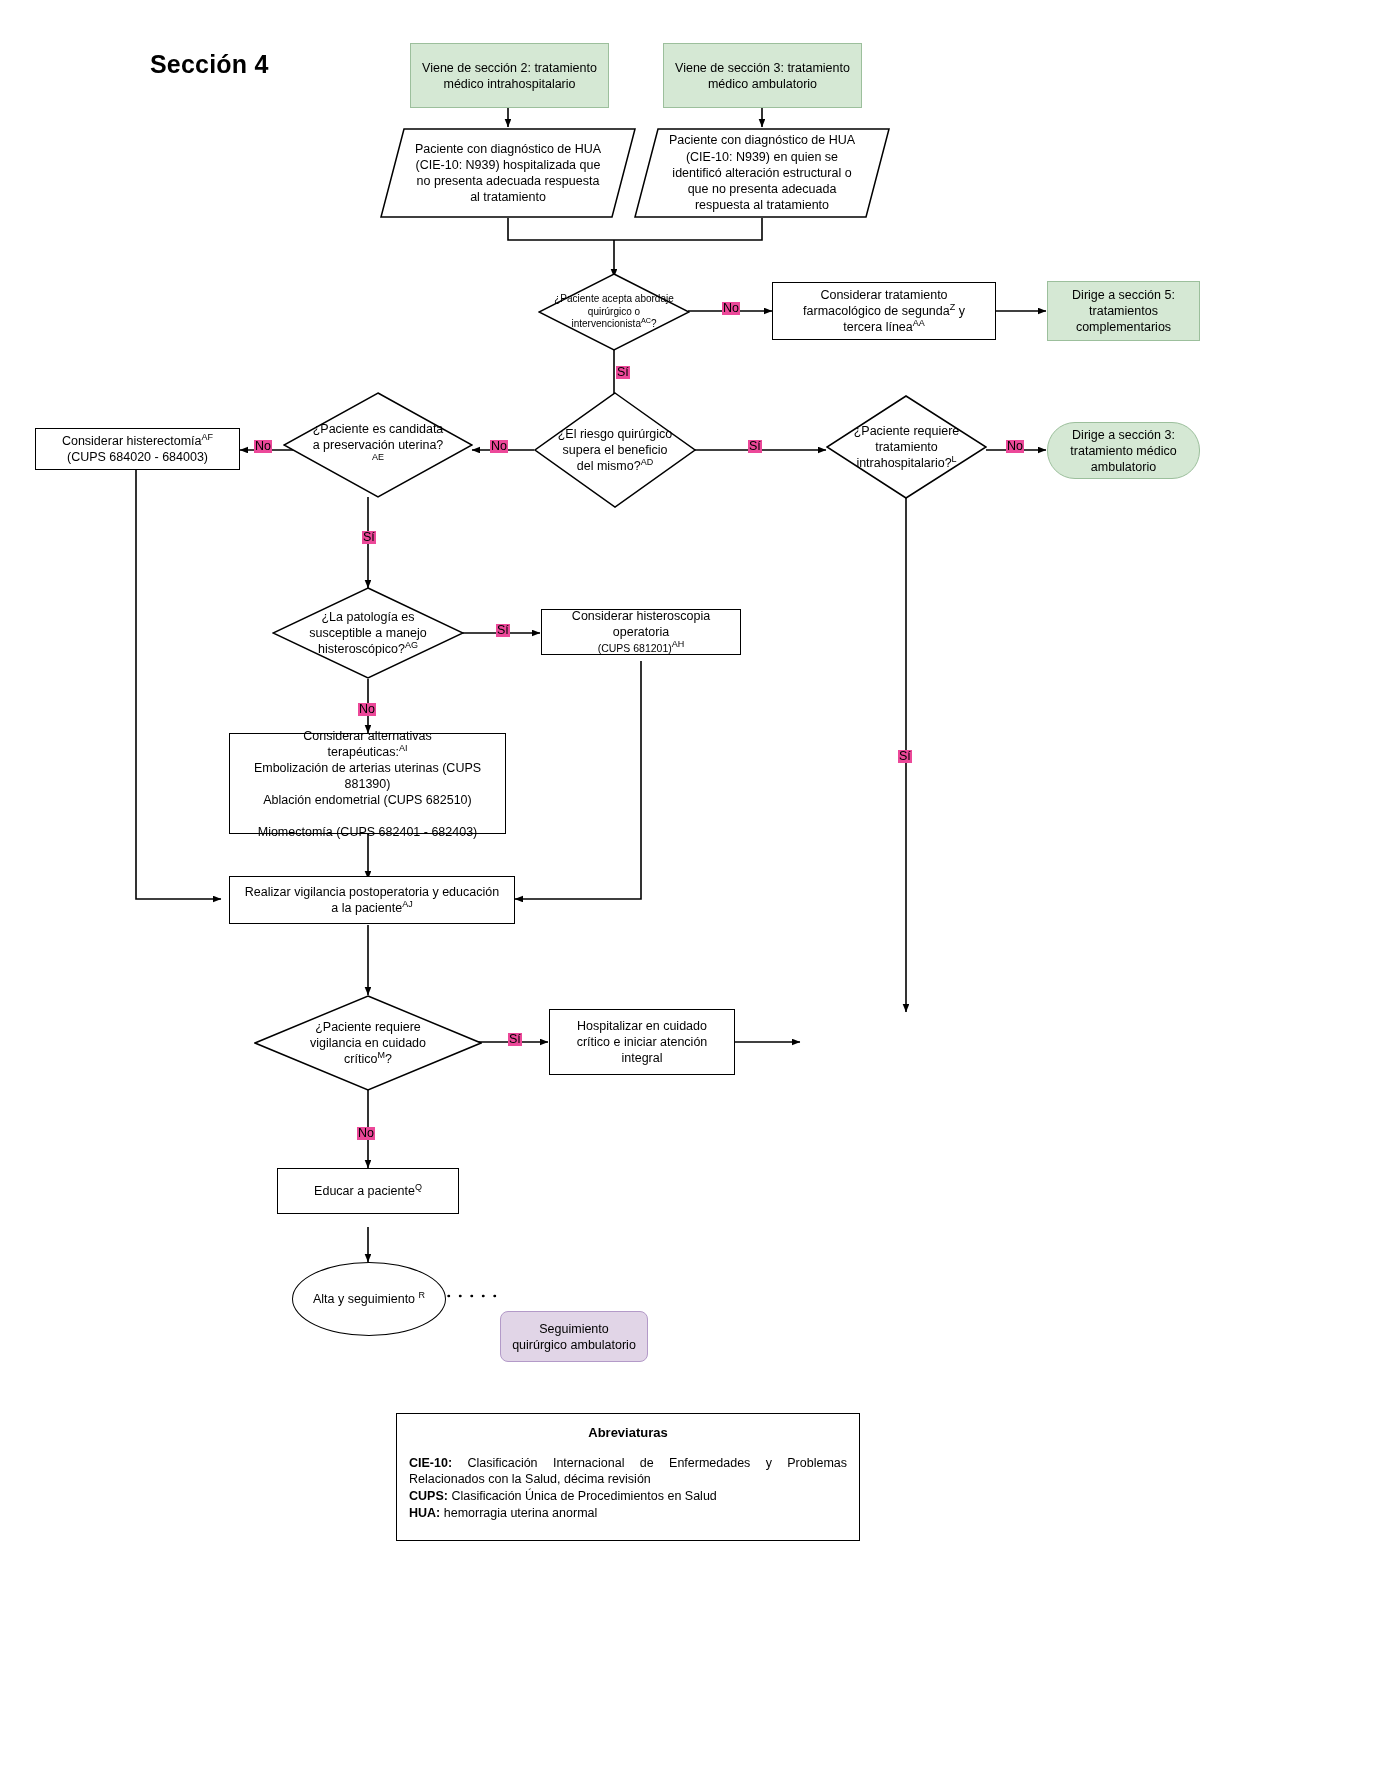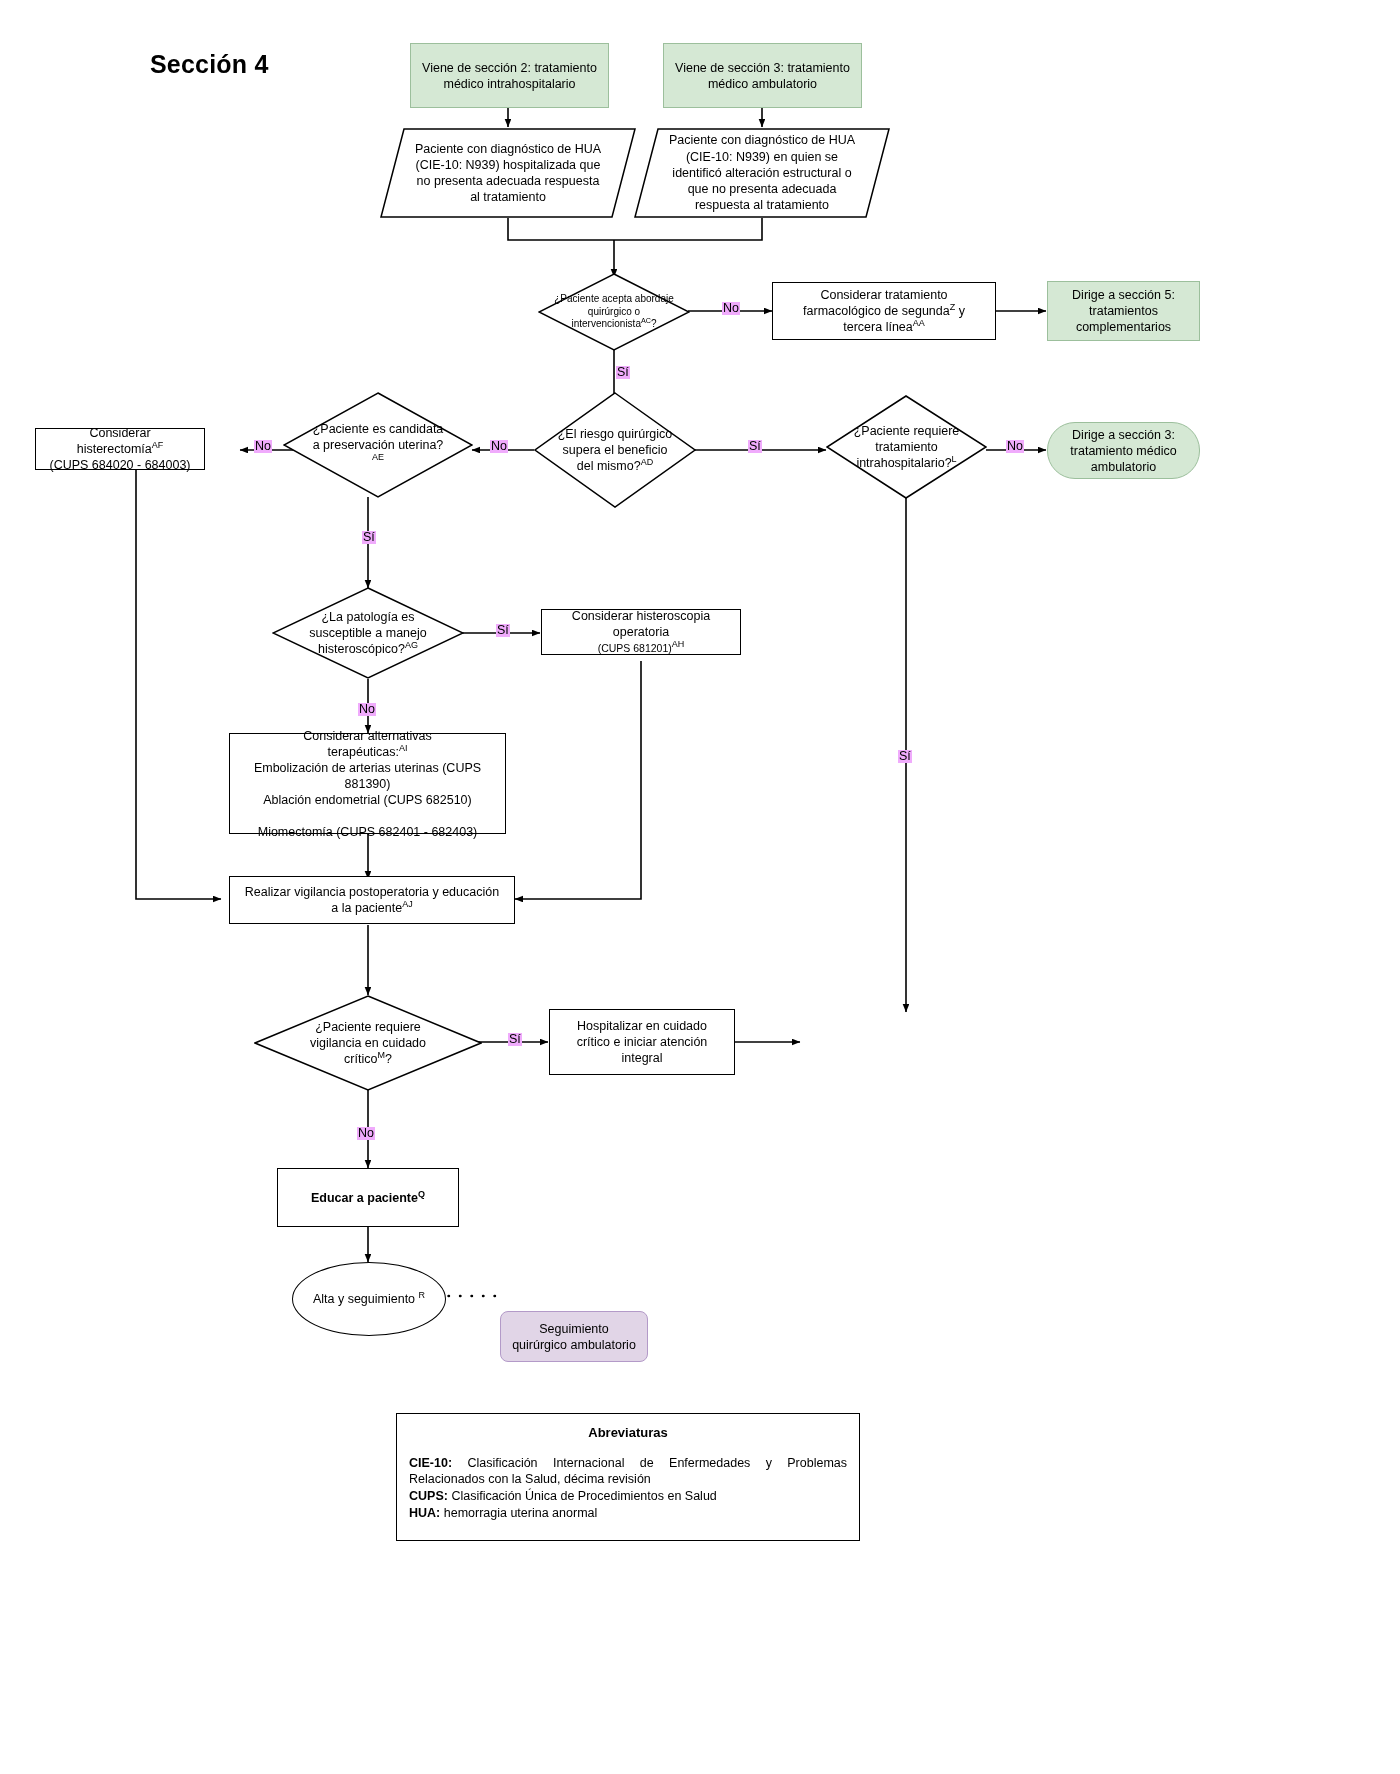--- a/index.html
+++ b/index.html
@@ -17,21 +17,21 @@
   .diamond-wrap{position:absolute;}
   .diamond-wrap .dtxt{position:absolute;left:0;top:0;width:100%;height:100%;
         display:flex;align-items:center;justify-content:center;text-align:center;
         line-height:1.28;box-sizing:border-box;padding:0 6px;}
   .para{position:absolute;}
   .para .ptxt{position:absolute;left:0;top:0;width:100%;height:100%;
         display:flex;align-items:center;justify-content:center;text-align:center;
         line-height:1.3;box-sizing:border-box;padding:0 34px;}
   .ell{position:absolute;border:1.5px solid #000;border-radius:50%;background:#fff;
        display:flex;align-items:center;justify-content:center;text-align:center;}
-  .elabel{position:absolute;font-size:12.5px;background:#f0abfc;padding:0 1px;line-height:1;}
+  .elabel{position:absolute;font-size:12.5px;background:#ec4899;padding:0 1px;line-height:1;}
   sup{font-size:.72em;vertical-align:super;line-height:0;}
   .small{font-size:.84em;}
   .abbr{position:absolute;border:1.3px solid #000;background:#fff;box-sizing:border-box;
         font-size:12.5px;line-height:1.35;padding:10px 12px 12px 12px;}
   .abbr .ahead{text-align:center;font-weight:bold;margin-bottom:13px;font-size:13px;}
   .abbr p{margin:0;text-align:justify;}
 </style>
 </head>
 <body>
 
@@ -164,21 +164,21 @@
 
   <div class="diamond-wrap" style="left:283px;top:392px;width:190px;height:106px;">
     <svg width="190" height="106" viewBox="0 0 190 106">
       <polygon points="95,1 189,53 95,105 1,53" fill="#fff" stroke="#000" stroke-width="1.5"></polygon>
     </svg>
     <div class="dtxt" style="font-size:12.5px;padding:0 28px;">
       <span><span>¿Paciente es candidata a preservación uterina?</span><sup>AE</sup></span>
     </div>
   </div>
 
-  <div class="node box" style="left:35px;top:428px;width:170px;height:42px;font-size:12.5px;">
+  <div class="node box" style="left:35px;top:428px;width:205px;height:42px;font-size:12.5px;">
     <div class="txt"><span>Considerar histerectomía</span><sup>AF</sup><br><span>(CUPS 684020 - 684003)</span></div>
   </div>
 
   <div class="diamond-wrap" style="left:826px;top:395px;width:161px;height:104px;">
     <svg width="161" height="104" viewBox="0 0 161 104">
       <polygon points="80,1 160,52 80,103 1,52" fill="#fff" stroke="#000" stroke-width="1.5"></polygon>
     </svg>
     <div class="dtxt" style="font-size:12.5px;padding:0 18px;">
       <span><span>¿Paciente requiere tratamiento intrahospitalario?</span><sup>L</sup></span>
     </div>
@@ -216,21 +216,21 @@
     <div class="dtxt" style="font-size:12.5px;padding:0 34px;">
       <span><span>¿Paciente requiere vigilancia en cuidado crítico</span><sup>M</sup><span>?</span></span>
     </div>
   </div>
 
   <div class="node box" style="left:549px;top:1009px;width:186px;height:66px;font-size:12.5px;">
     <div class="txt">Hospitalizar en cuidado crítico e iniciar atención integral</div>
   </div>
 
 
-  <div class="node box" style="left:277px;top:1168px;width:182px;height:59px;font-size:12.5px;font-weight:bold;">
+  <div class="node box" style="left:277px;top:1168px;width:182px;height:46px;font-size:12.5px;">
     <div class="txt"><span>Educar a paciente</span><sup>Q</sup></div>
   </div>
 
   <div class="ell" style="left:292px;top:1262px;width:152px;height:72px;font-size:12.5px;">
     <div><span>Alta y seguimiento </span><sup>R</sup></div>
   </div>
 
   <div class="node purple" style="left:500px;top:1271px;width:148px;height:51px;font-size:12.5px;">
     <div class="txt">Seguimiento quirúrgico ambulatorio</div>
   </div>

